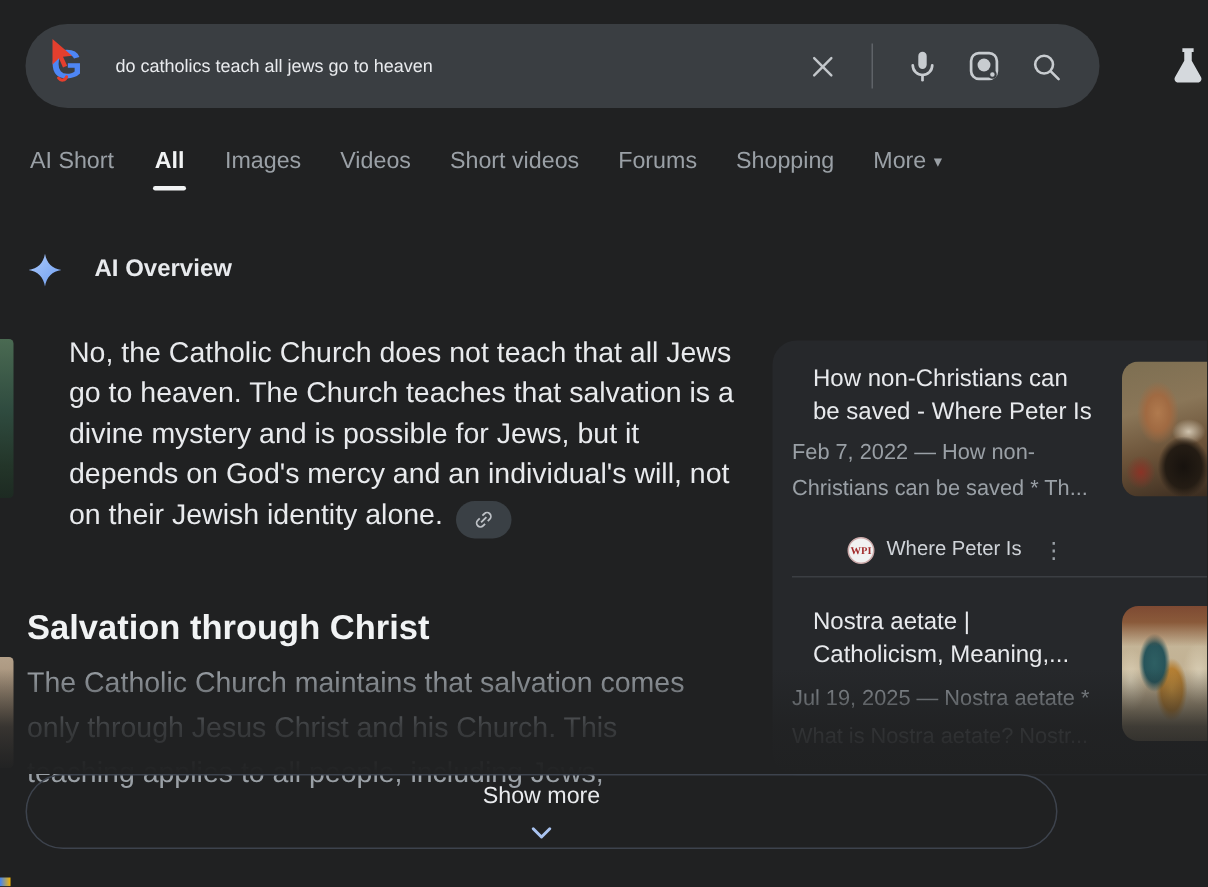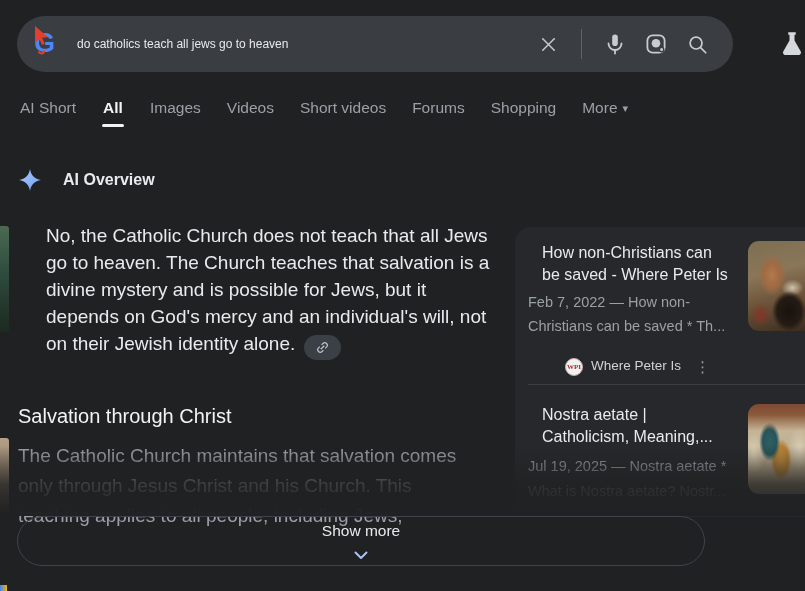--- a/index.html
+++ b/index.html
@@ -41,21 +41,21 @@
   .answer {
     position: absolute; left: 18px; top: 222px; width: 452px;
     font-size: 19px; line-height: 27px; color: #e8eaed; margin-left: 28px;
   }
   .chip {
     display: inline-flex; align-items: center; justify-content: center;
     width: 37px; height: 25px; border-radius: 13px; background: #3a4045;
     vertical-align: -5px; margin-left: 9px; cursor: pointer;
   }
   .chip svg { transform: rotate(-45deg); }
-  .section-heading { position: absolute; left: 18px; top: 405px; font-size: 20px; font-weight: normal; color: #f1f3f4; }
+  .section-heading { position: absolute; left: 18px; top: 405px; font-size: 23px; font-weight: bold; color: #f1f3f4; }
   .section-body {
     position: absolute; left: 18px; top: 441px; width: 440px;
     font-size: 19px; line-height: 30px; color: #9aa0a6;
   }
   
   .sliver1 { position: absolute; left: 0; top: 226px; width: 9px; height: 106px;
     background: linear-gradient(180deg, #4a6a52 0%, #2f4b3f 45%, #233529 80%, #1d2a22 100%);
     border-radius: 0 3px 3px 0; }
   .sliver2 { position: absolute; left: 0; top: 438px; width: 9px; height: 74px;
     background: linear-gradient(180deg, #b3a089 0%, #97836c 50%, #6f6354 100%);

